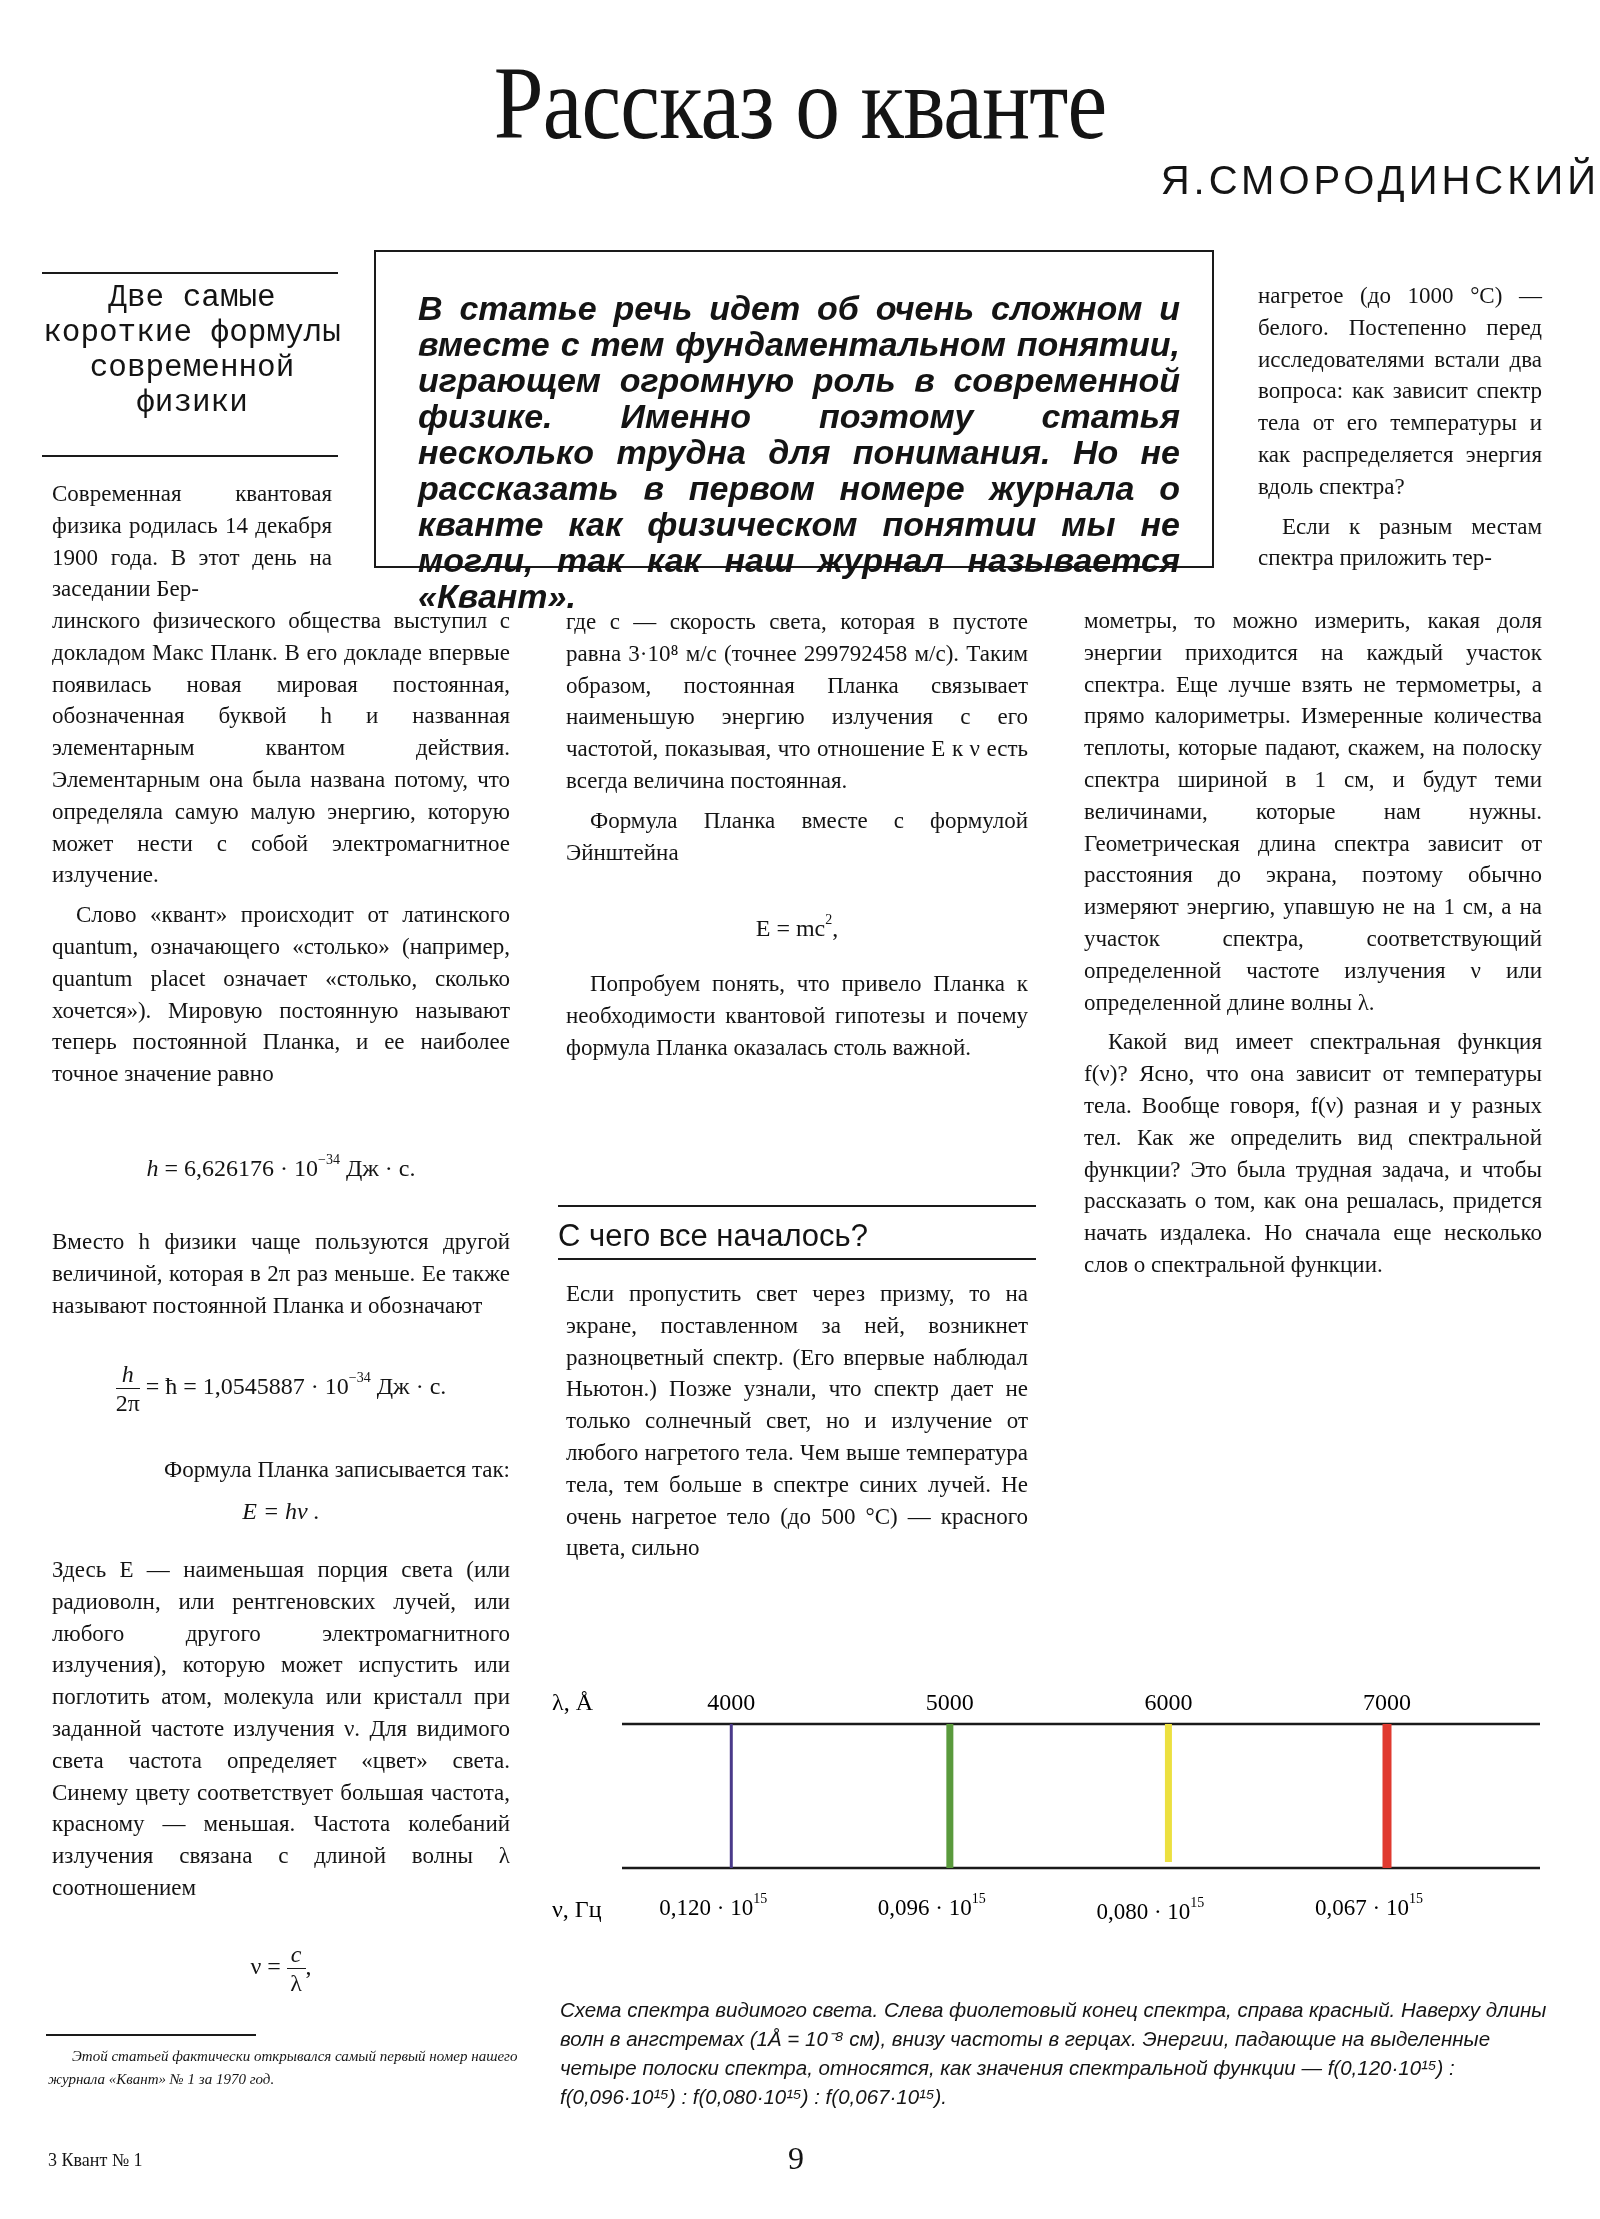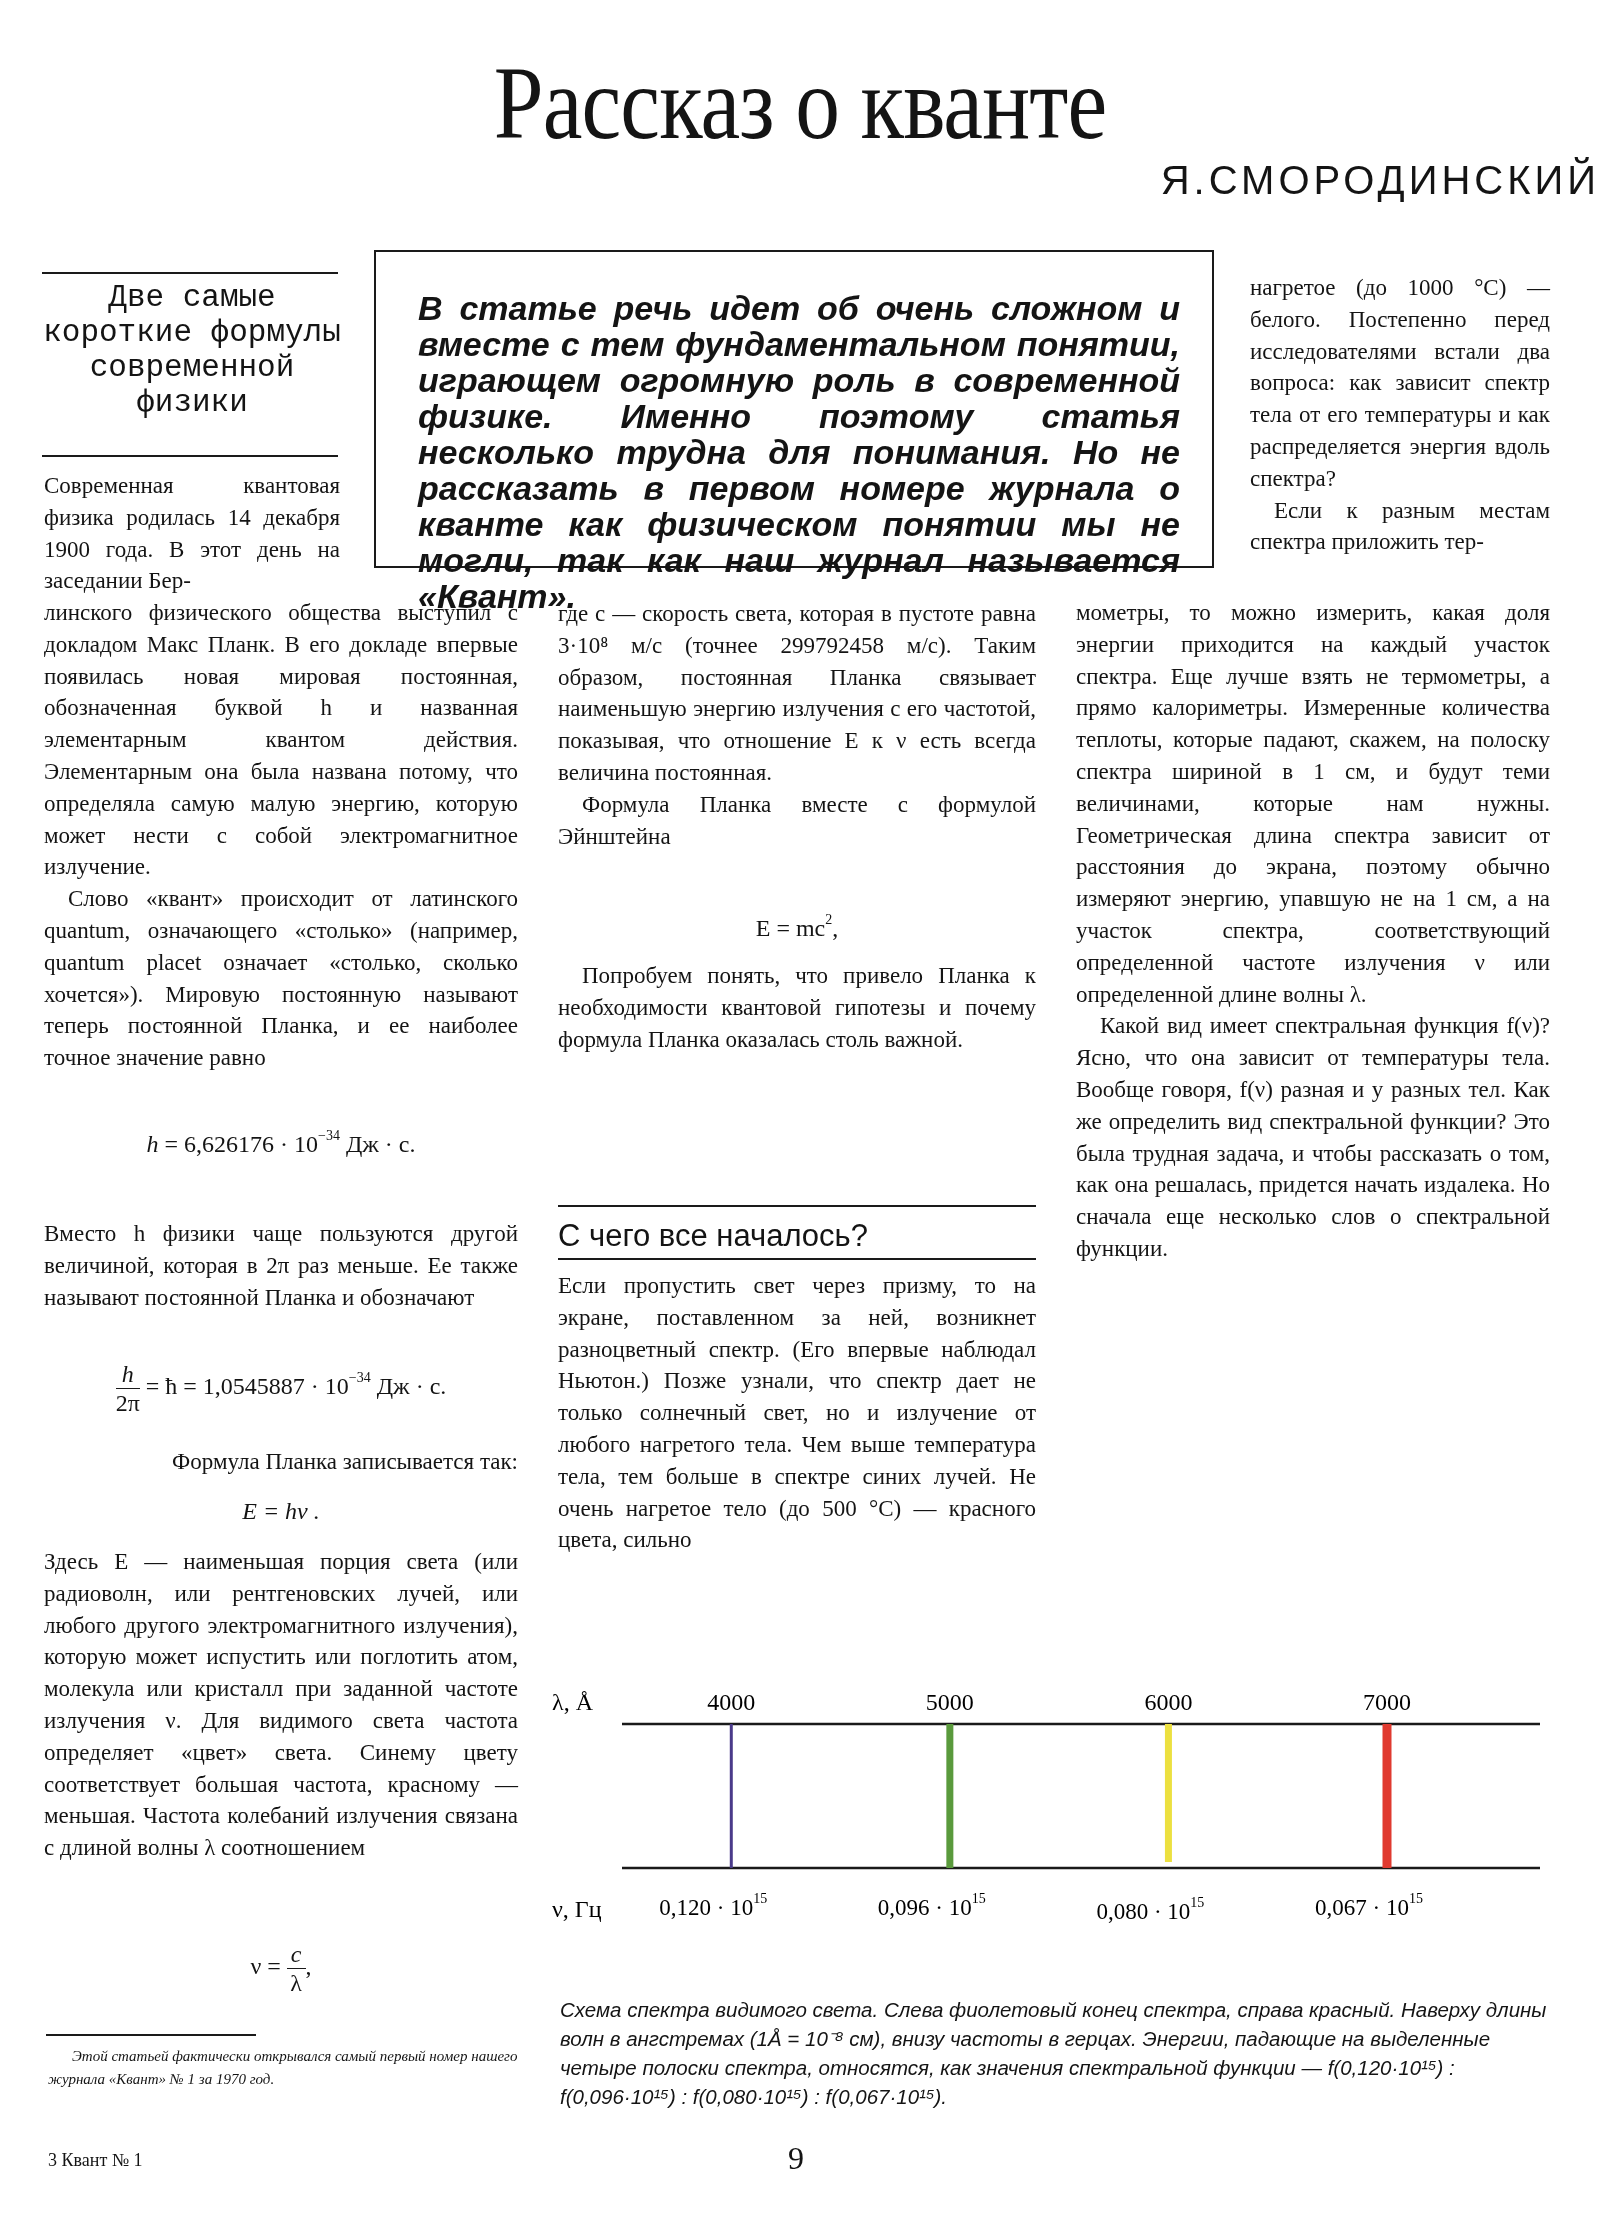--- a/index.html
+++ b/index.html
@@ -6,21 +6,21 @@
   body { width: 1600px; height: 2219px; position: relative; overflow: hidden; color: #141414;
          font-family: "Liberation Serif", "DejaVu Serif", serif; }
   .abs { position: absolute; }
   .title { left: 0; width: 1600px; top: 48px; text-align: center; font-family: "Liberation Serif", serif;
            font-size: 104px; line-height: 110px; letter-spacing: -1px; transform: scaleX(0.86); transform-origin: center; }
   .author { left: 0; width: 1600px; top: 158px; text-align: right; font-family: "Liberation Sans", sans-serif;
             font-size: 40px; letter-spacing: 4px; }
   .rule { position: absolute; height: 2px; background: #1a1a1a; }
   .sidehead { left: 42px; top: 280px; width: 300px; font-family: Liberation Mono, monospace; font-size: 31px; line-height: 35px; text-align: center; }
   .para { position: absolute; font-size: 23px; line-height: 31.8px; text-align: justify; }
-  .para p { margin: 0; }
+  .para p { margin: 8px; }
   .indent { text-indent: 24px; }
   .abstract-box { left: 374px; top: 250px; width: 840px; height: 318px; border: 2.5px solid #1a1a1a; box-sizing: border-box; }
   .abstract-text { position: absolute; left: 42px; top: 38px; width: 762px; font-family: "Liberation Sans", sans-serif;
                    font-style: italic; font-weight: bold; font-size: 34px; line-height: 36px; text-align: justify; }
   .formula { position: absolute; font-size: 24px; text-align: center; }
   .formula i { font-style: italic; }
   .sup { font-size: 14px; vertical-align: 12px; }
   .sechead { left: 558px; top: 1218px; width: 478px; font-family: "Liberation Sans", sans-serif; font-size: 31px; line-height: 36px; }
   .chart { left: 540px; top: 1650px; width: 1060px; height: 300px; }
   .caption { left: 560px; top: 1995px; width: 1000px; font-family: "Liberation Sans", sans-serif; font-style: italic;
@@ -46,21 +46,21 @@
   <div class="abstract-text">В статье речь идет об очень сложном и вместе с тем фундаментальном понятии, играющем огромную роль в современной физике. Именно поэтому статья несколько трудна для понимания. Но не рассказать в первом номере журнала о кванте как физическом понятии мы не могли, так как наш журнал называется «Квант».</div>
 </div>
 
 <div class="para" style="left:44px; top:470px; width:296px;">
   <p>Современная квантовая физика родилась 14 декабря 1900 года. В этот день на заседании Бер-</p>
 </div>
 <div class="para" style="left:44px; top:597px; width:474px;">
   <p>линского физического общества выступил с докладом Макс Планк. В его докладе впервые появилась новая мировая постоянная, обозначенная буквой h и названная элементарным квантом действия. Элементарным она была названа потому, что определяла самую малую энергию, которую может нести с собой электромагнитное излучение.</p>
   <p class="indent">Слово «квант» происходит от латинского quantum, означающего «столько» (например, quantum placet означает «столько, сколько хочется»). Мировую постоянную называют теперь постоянной Планка, и ее наиболее точное значение равно</p>
 </div>
-<div class="formula" style="left:44px; top:1128px; width:474px;">
+<div class="formula" style="left:44px; top:1152px; width:474px;">
   <i>h</i>
   <span>= 6,626176 · 10</span><span class="sup">−34</span>
   <span>Дж · с.</span>
 </div>
 <div class="para" style="left:44px; top:1218px; width:474px;">
   <p>Вместо h физики чаще пользуются другой величиной, которая в 2π раз меньше. Ее также называют постоянной Планка и обозначают</p>
 </div>
 <div class="formula" style="left:44px; top:1360px; width:474px;">
   <span class="frac"><span class="num" style="font-style:italic;">h</span><span>2π</span></span>
   <span>= ħ = 1,0545887 · 10</span><span class="sup">−34</span>

